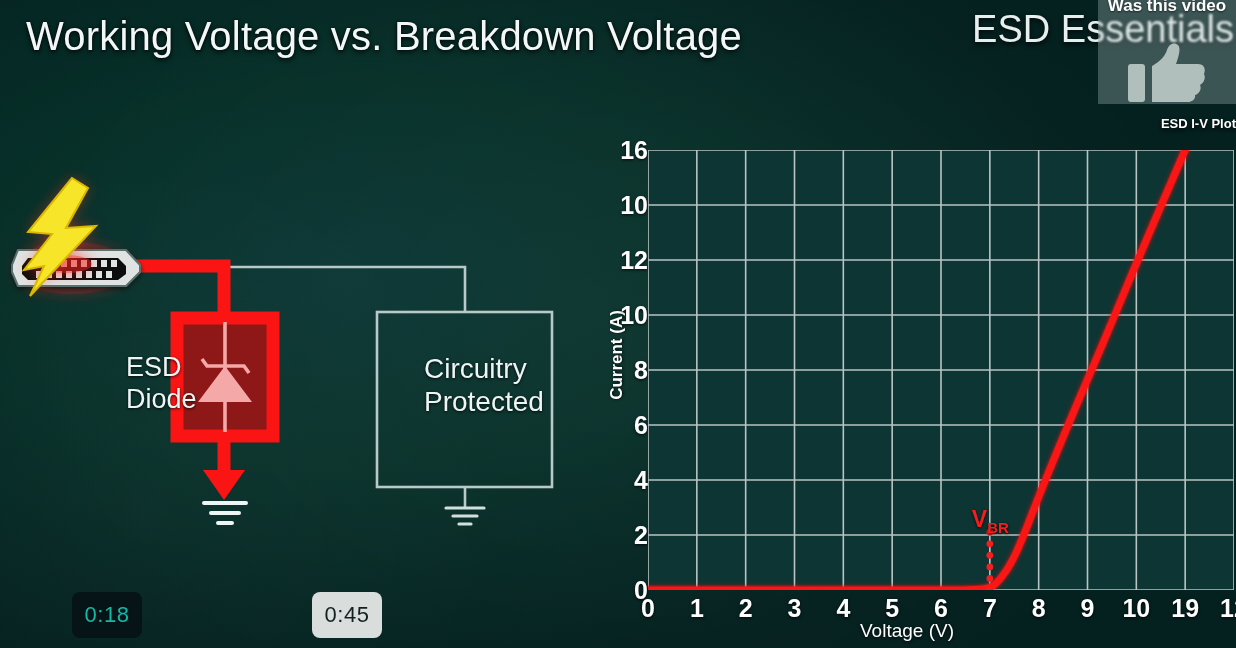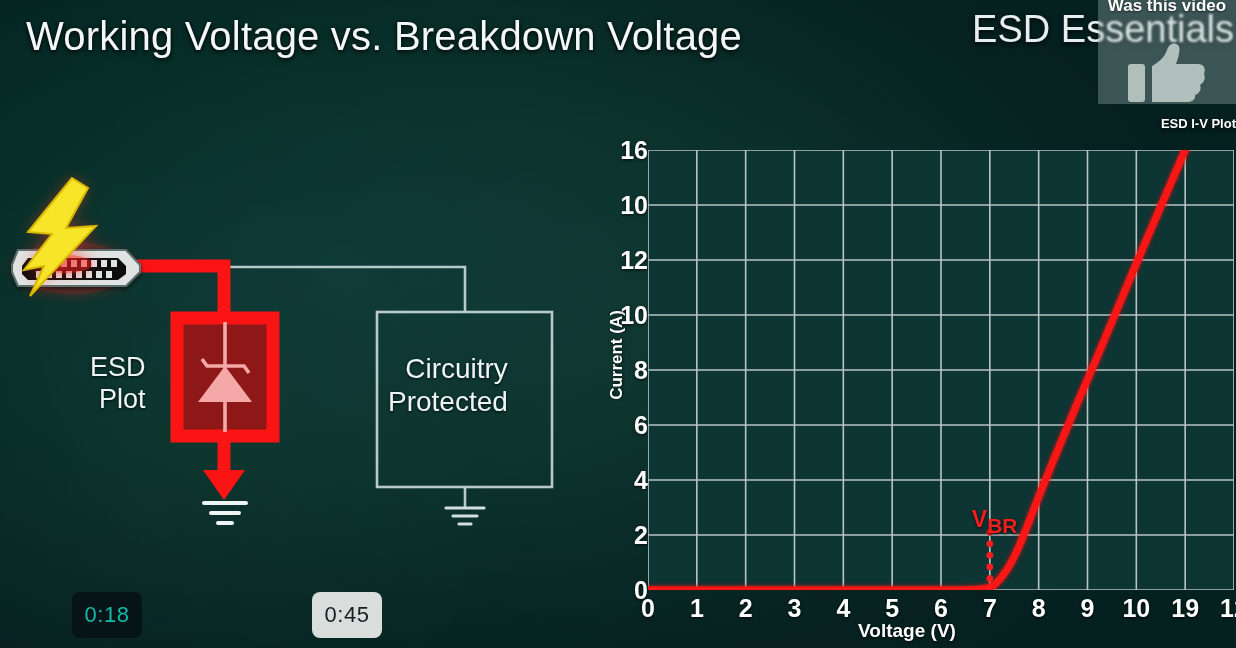--- a/index.html
+++ b/index.html
@@ -51,41 +51,41 @@
     position:absolute;left:50%;top:42px;transform:translateX(-50%);
     width:82px;height:62px;opacity:.80;
   }
 
   
   .circuit{position:absolute;left:0;top:170px;width:580px;height:380px;}
   .circuit svg{display:block;}
 
   .lbl{
     position:absolute;color:#eef5f5;text-shadow:0 1px 3px rgba(0,0,0,.8);
-    font-size:27px;line-height:1.18;text-align:right;white-space:nowrap;
+    font-size:27px;line-height:1.18;text-align:left;white-space:nowrap;margin-left:36px;
   }
   .lbl-esd{left:90px;top:352px;}
   .lbl-prot{left:388px;top:352px;font-size:28px;}
 
   
   .chart-wrap{position:absolute;left:586px;top:110px;width:650px;height:538px;}
   .chart-title{
     position:absolute;left:0;right:0;top:6px;text-align:right;
     font-size:13px;font-weight:bold;color:#ffffff;
     text-shadow:0 2px 4px rgba(0,0,0,.85);
   }
   .ylabel{
     position:absolute;left:-14px;top:235px;transform:rotate(-90deg);
     transform-origin:50% 50%;
     font-size:17px;font-weight:bold;color:#ffffff;
     text-shadow:0 1px 3px rgba(0,0,0,.8);white-space:nowrap;
   }
   .xlabel{
     position:absolute;left:0;right:8px;top:510px;text-align:center;
-    font-size:19px;font-weight:bold;color:#ffffff;
+    font-size:19px;font-weight:normal;color:#ffffff;
     text-shadow:0 1px 3px rgba(0,0,0,.8);
   }
   .ytick,.xtick{
     position:absolute;font-size:25px;font-weight:bold;color:#ffffff;
     text-shadow:0 1px 3px rgba(0,0,0,.8);
   }
   .ytick{right:0;text-align:right;transform:translateY(-50%);width:34px;}
   .xtick{transform:translateX(-50%);}
   .ytickbox{position:absolute;left:14px;top:0;width:48px;height:538px;}
   .xtickbox{position:absolute;left:0;top:484px;width:650px;height:28px;}
@@ -199,21 +199,21 @@
 
       <g>
         <polygon points="72,8 28,62 52,64 24,100 44,96 30,126 96,56 66,58 88,18" fill="#ff3a1f" opacity=".45" filter="url(#glow)"></polygon>
         <polygon points="72,8 28,62 52,64 24,100 44,96 30,126 96,56 66,58 88,18" fill="#f7e52a" stroke="#d9b800" stroke-width="2"></polygon>
       </g>
     </svg>
   </div>
 
   <div class="lbl lbl-esd">
     <div>ESD</div>
-    <div>Plot</div>
+    <div>Diode</div>
   </div>
   <div class="lbl lbl-prot">
     <div>Circuitry</div>
     <div>Protected</div>
   </div>
 
   <div class="chart-wrap">
     <div class="chart-title">ESD I-V Plot</div>
     <div class="ylabel">Current (A)</div>
     <div class="xlabel">Voltage (V)</div>
@@ -288,20 +288,20 @@
           <circle cx="341.83333333333337" cy="440" r="3.4" fill="#f51d1d"></circle>
           <circle cx="341.83333333333337" cy="428.45" r="3.4" fill="#f51d1d"></circle>
           <circle cx="341.83333333333337" cy="416.9" r="3.4" fill="#f51d1d"></circle>
           <circle cx="341.83333333333337" cy="405.35" r="3.4" fill="#f51d1d"></circle>
           <circle cx="341.83333333333337" cy="393.8" r="3.4" fill="#f51d1d"></circle>
           <circle cx="341.83333333333337" cy="382.25" r="3.4" fill="#f51d1d"></circle>
         </g>
     </svg>
 
     <div id="vbr-label" style="position: absolute; color: rgb(245, 29, 29); font-weight: bold; font-size: 23px; text-shadow: rgba(0, 0, 0, 0.8) 0px 1px 3px; white-space: nowrap; left: 385.833px; top: 396.25px;">
-      <span>V</span><sub style="font-size:21px;">BR</sub>
+      <span>V</span><sub style="font-size:15px;">BR</sub>
     </div>
   </div>
 
   <div class="badge badge-a">0:18</div>
   <div class="badge badge-b">0:45</div>
 
 </div>
 
 </body></html>

